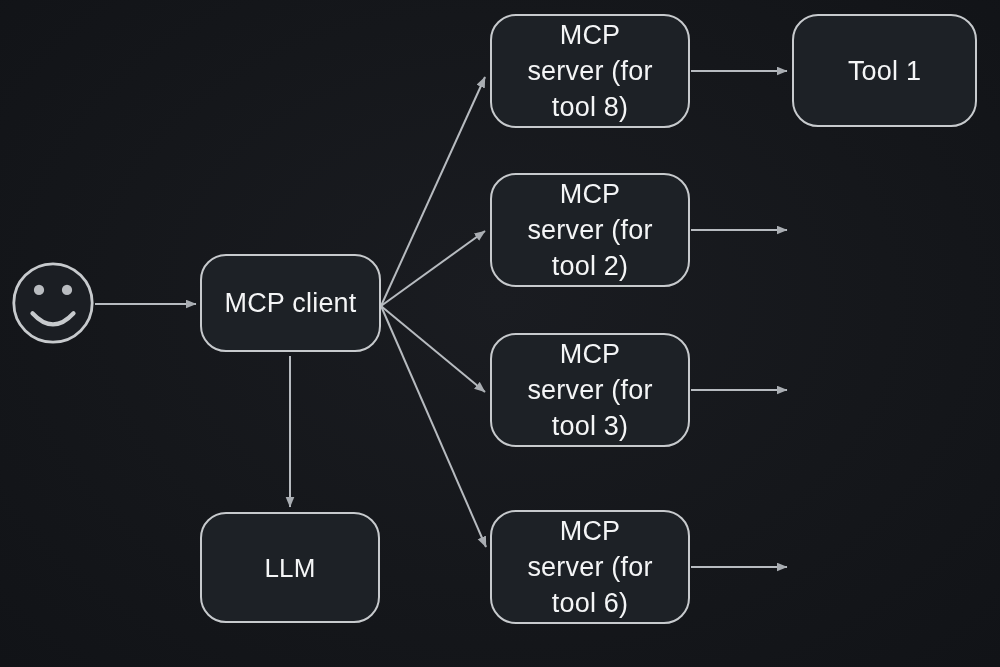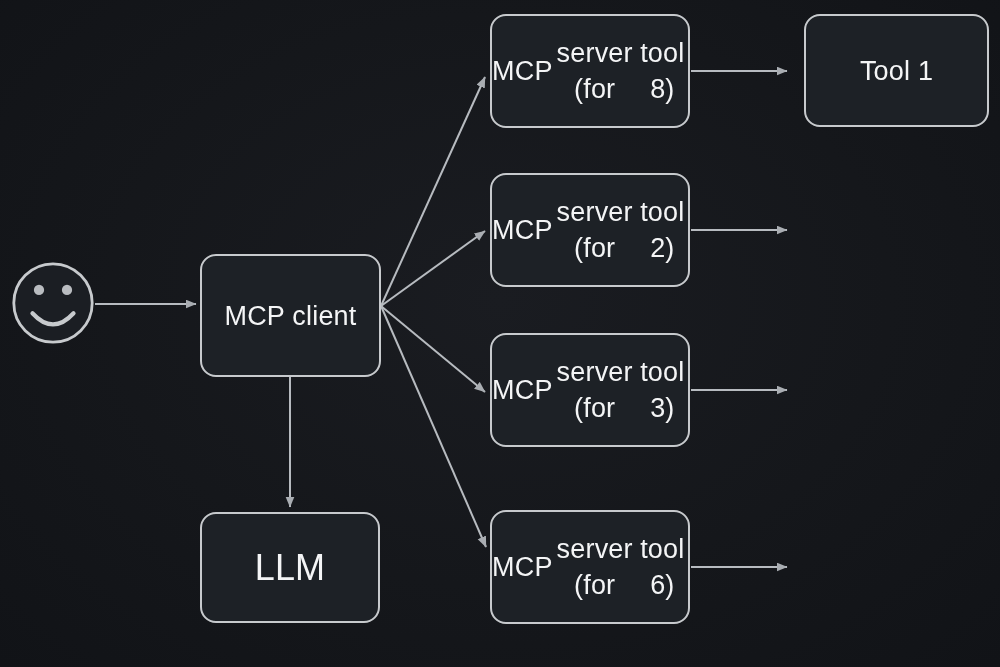--- a/index.html
+++ b/index.html
@@ -20,34 +20,35 @@
     left: 0; top: 0;
     width: 1000px; height: 667px;
     pointer-events: none;
   }
   .edges line { stroke: #b7bbc0; stroke-width: 2; }
   .node {
     position: absolute;
     box-sizing: border-box;
     background: #1d2126;
     border: 2px solid #c7cacd;
-    border-radius: 16px;
+    border-radius: 26px;
     color: #f4f5f6;
     display: flex;
+    flex-direction: column;
     align-items: center;
     justify-content: center;
     text-align: center;
     font-size: 27px;
     line-height: 36px;
     letter-spacing: 0.2px;
   }
-  .node-client  { left: 200px; top: 254px; width: 181px; height: 123px; }
-  .node-llm     { left: 200px; top: 512px; width: 180px; height: 111px; font-size: 36px; }
+  .node-client  { left: 200px; top: 254px; width: 181px; height: 98px; }
+  .node-llm     { left: 200px; top: 512px; width: 180px; height: 111px; font-size: 26px; }
   .node-server  { left: 490px; width: 200px; height: 114px; }
-  .node-tool    { left: 792px; width: 185px; height: 113px; margin-left: 12px; }
+  .node-tool    { left: 792px; width: 185px; height: 113px; }
   .row-1 { top: 14px; }
   .row-2 { top: 173px; }
   .row-3 { top: 333px; }
   .row-4 { top: 510px; }
   .smiley {
     position: absolute;
     left: 11px; top: 261px;
     width: 84px; height: 84px;
   }
   .server-line { display: block; }

